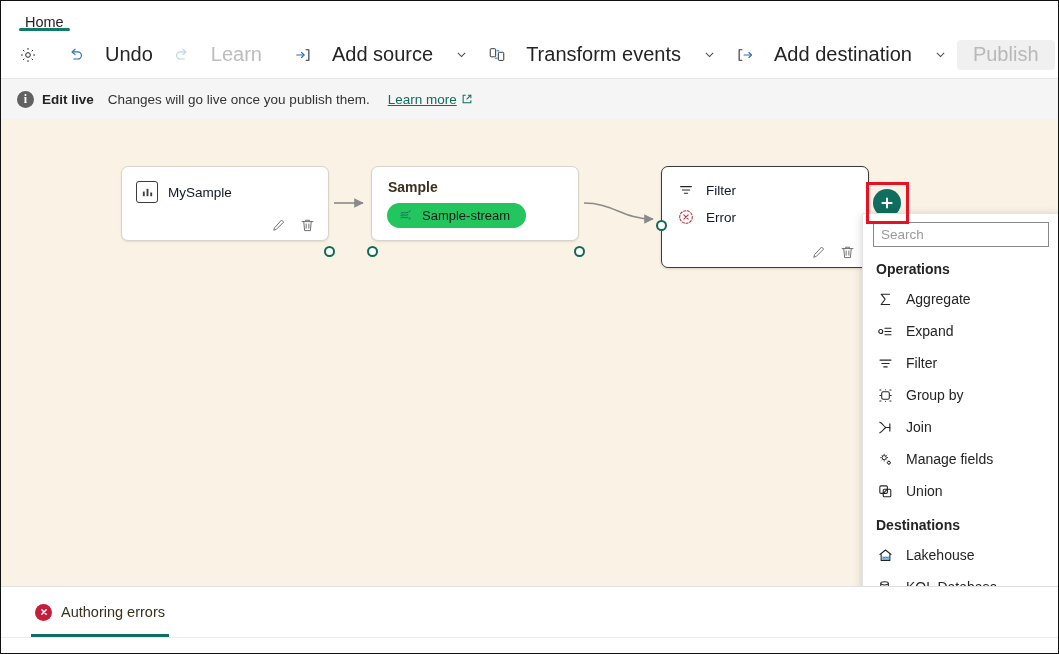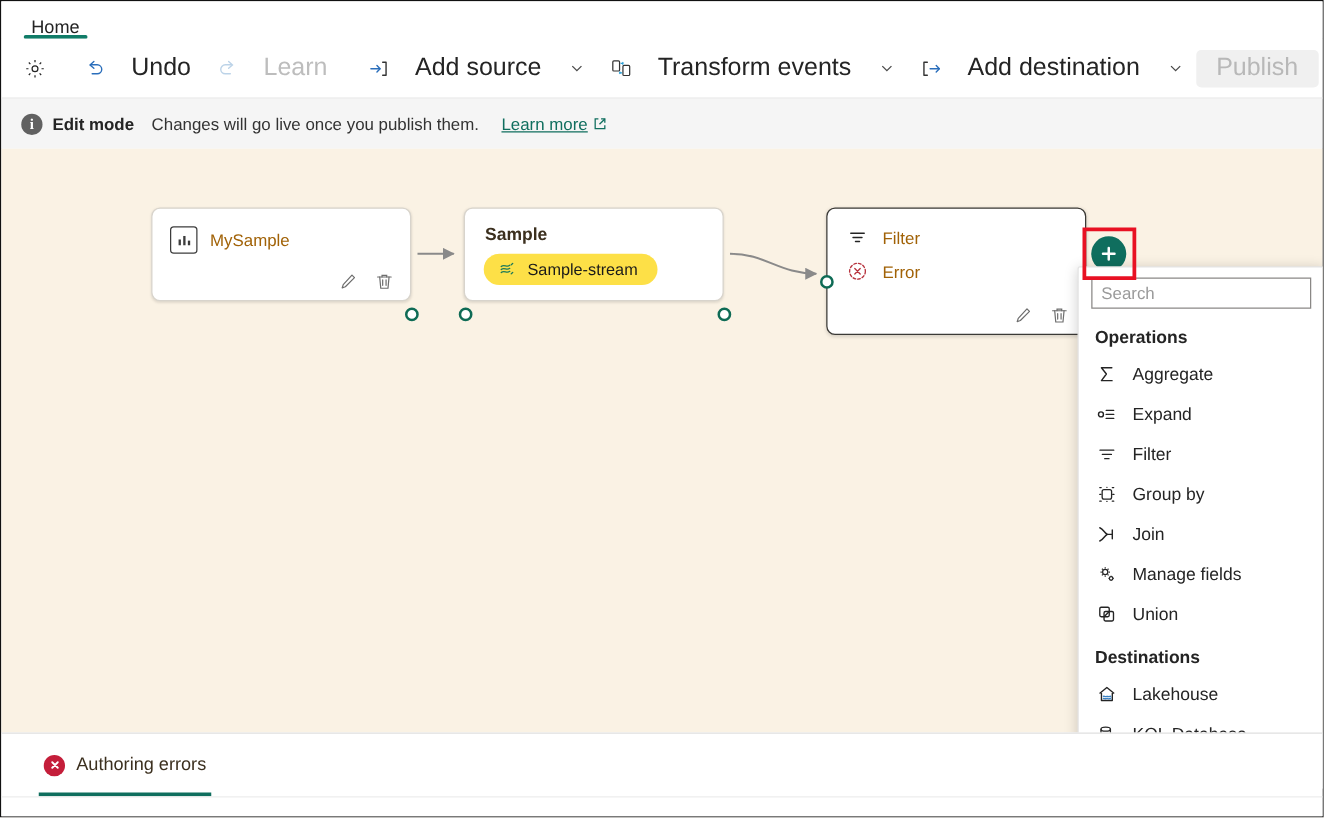--- a/index.html
+++ b/index.html
@@ -102,39 +102,39 @@
   .node.plain   { border: 1px solid #d8d4cc; box-shadow: 0 1px 2px rgba(0,0,0,.10); }
   .node.selected{ border: 1.5px solid #3b3a36; box-shadow: 0 1px 3px rgba(0,0,0,.14); }
 
   .node-title {
     font-size: 14px; color: #3b2f1e; font-weight: bold;
     padding: 12px 0 0 16px;
   }
   .node-row {
     display: flex; align-items: center; gap: 10px;
     padding: 9px 0 0 14px;
-    font-size: 13.5px; color: #a16207;
+    font-size: 13.5px; color: #0f172a;
   }
   .node-row.first { padding-top: 14px; }
   .node-actions {
     position: absolute; right: 12px; bottom: 6px;
     display: flex; gap: 12px; align-items: center;
   }
   .act { cursor: pointer; color: #6e6e6e; display:flex; }
 
   
   .srcbox {
     width: 22px; height: 22px; border: 1px solid #3c3c3c; border-radius: 3px;
     display: flex; align-items: center; justify-content: center;
   }
 
   
   .chip {
     display: inline-flex; align-items: center; gap: 9px;
-    background: #fde047; border-radius: 14px;
+    background: #22c55e; border-radius: 14px;
     padding: 5px 16px 5px 11px;
     font-size: 13px; color: #1a1a1a;
   }
 
   
   .port {
     position: absolute; width: 11px; height: 11px; border-radius: 50%;
     background: #ffffff; border: 2.5px solid #0e6b55;
   }
 
@@ -298,21 +298,21 @@
       <span>Publish</span>
     </div>
 
     <div class="cb-sep" style="margin-left:14px"></div>
   </div>
 
   <div class="editbar">
     <span class="info-dot">
       <span>i</span>
     </span>
-    <span class="strong">Edit mode</span>
+    <span class="strong">Edit live</span>
     <span class="muted">Changes will go live once you publish them.</span>
     <span class="learn">
       <span>Learn more</span>
       <span class="ico">
         <svg width="12" height="12" viewBox="0 0 14 14" fill="none" stroke="#0f6e5e" stroke-width="1.2">
           <path d="M5.5 2.5H2.5v9h9v-3"></path>
             <path d="M8 2.5h3.5V6"></path>
             <path d="M11.5 2.5 6.5 7.5"></path>
         </svg>
       </span>

